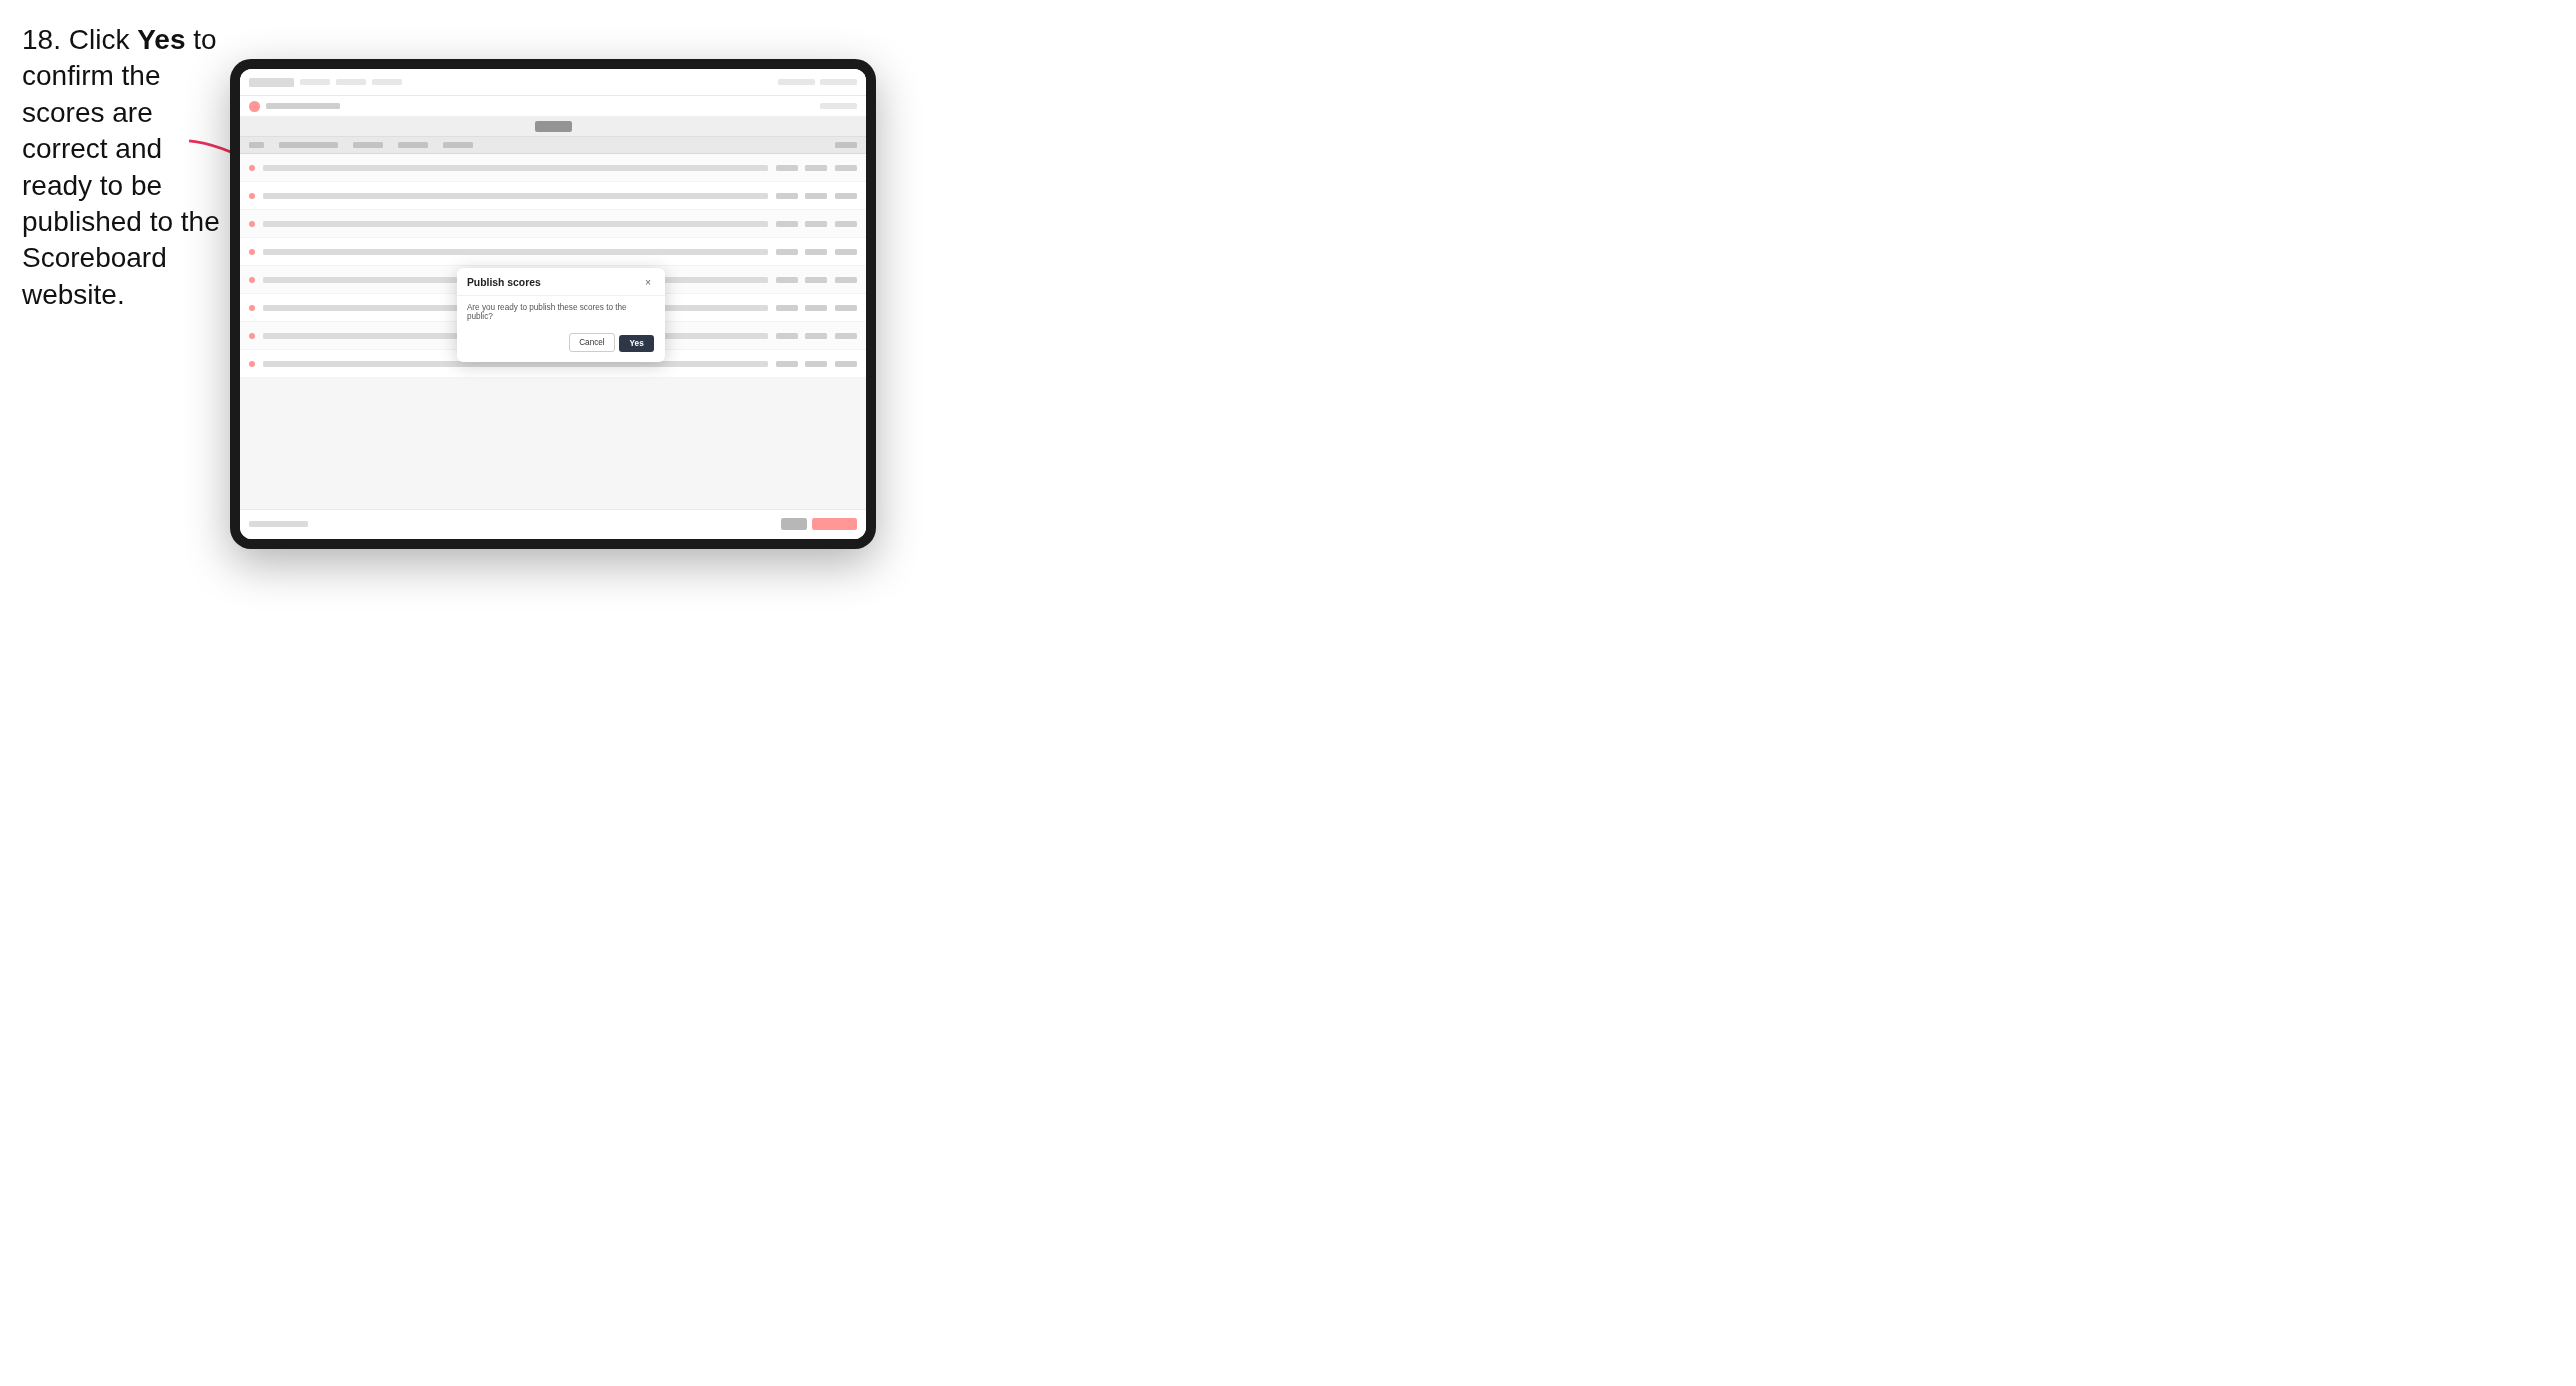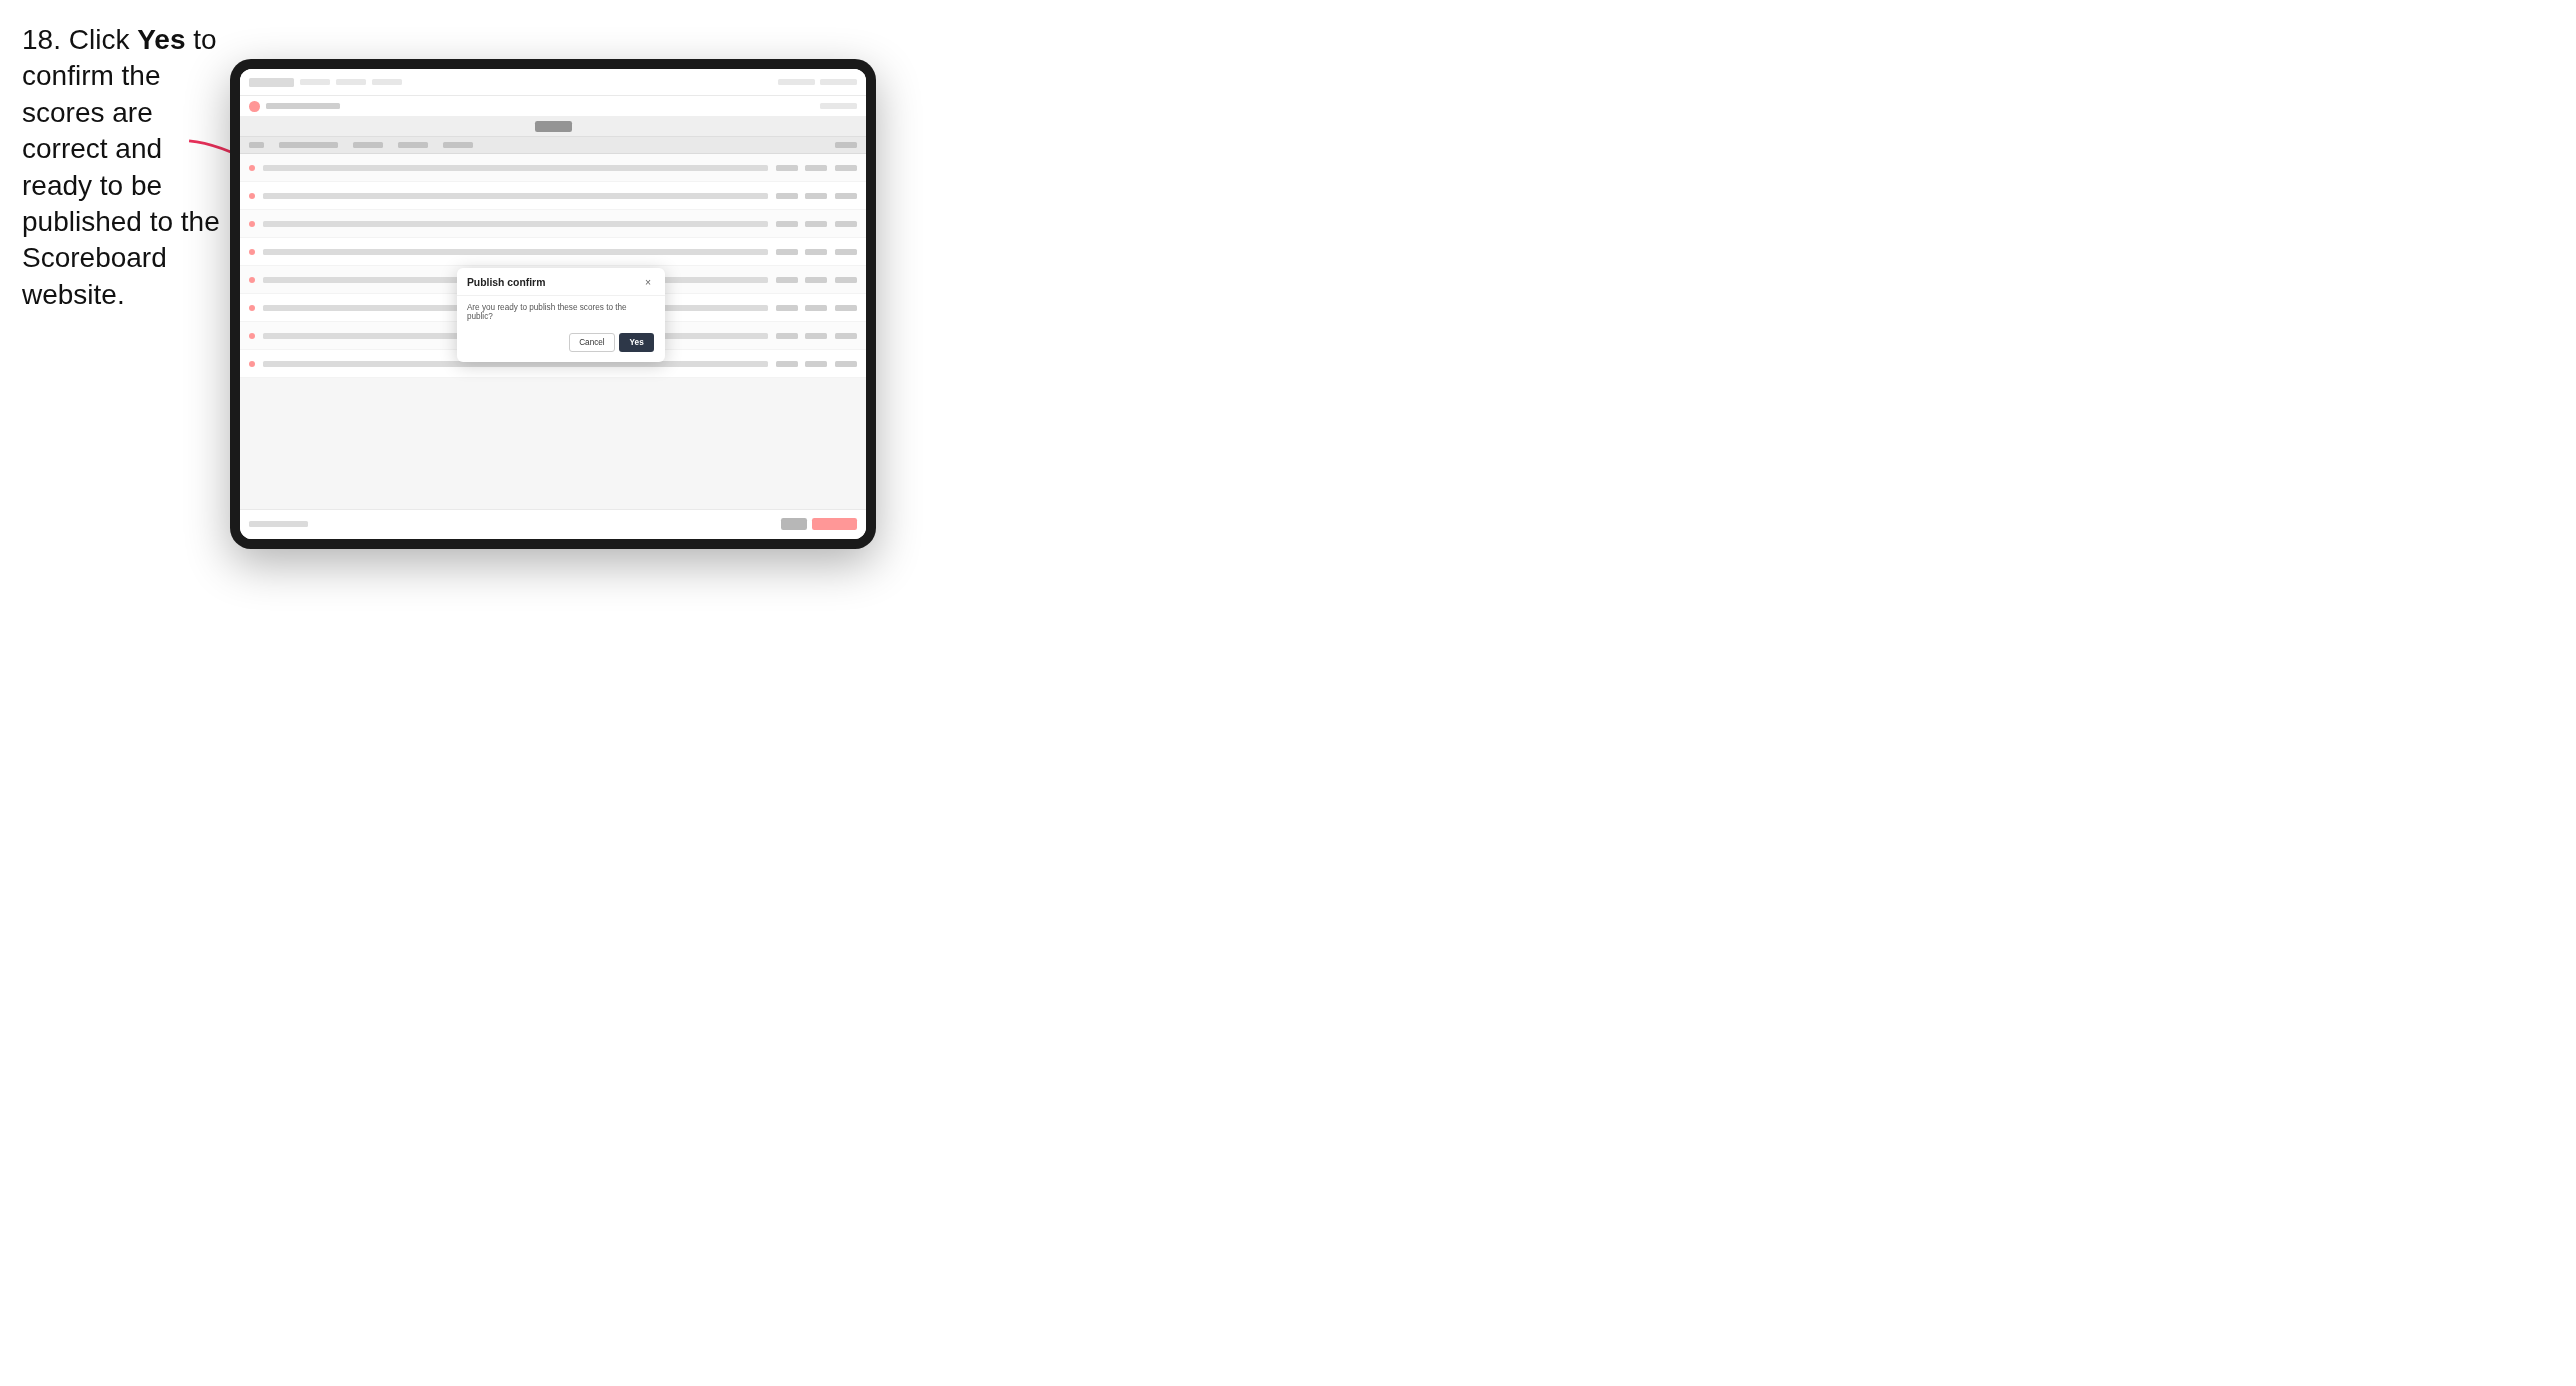--- a/index.html
+++ b/index.html
@@ -318,20 +318,21 @@
     .dialog-message {
       font-size: 8.2px;
       color: #555;
       margin-bottom: 12px;
     }
 
     .dialog-actions {
       display: flex;
       justify-content: flex-end;
       gap: 4.5px;
+      align-items: flex-end;
     }
 
     .btn-cancel {
       padding: 3.7px 9px;
       font-size: 8.2px;
       border: 0.7px solid #ccc;
       background: #fff;
       border-radius: 3px;
       cursor: pointer;
       color: #333;
@@ -482,21 +483,21 @@
       <div class="footer-text"></div>
       <div class="footer-btns">
         <div class="footer-btn-cancel"></div>
         <div class="footer-btn-confirm"></div>
       </div>
     </div>
 
     <div class="dialog-overlay">
       <div class="dialog">
         <div class="dialog-header">
-          <span class="dialog-title">Publish confirm</span>
+          <span class="dialog-title">Publish scores</span>
           <div class="dialog-close">×</div>
         </div>
         <div class="dialog-body">
           <p class="dialog-message">Are you ready to publish these scores to the public?</p>
           <div class="dialog-actions">
             <button class="btn-cancel">Cancel</button>
             <button class="btn-yes">Yes</button>
           </div>
         </div>
       </div>

